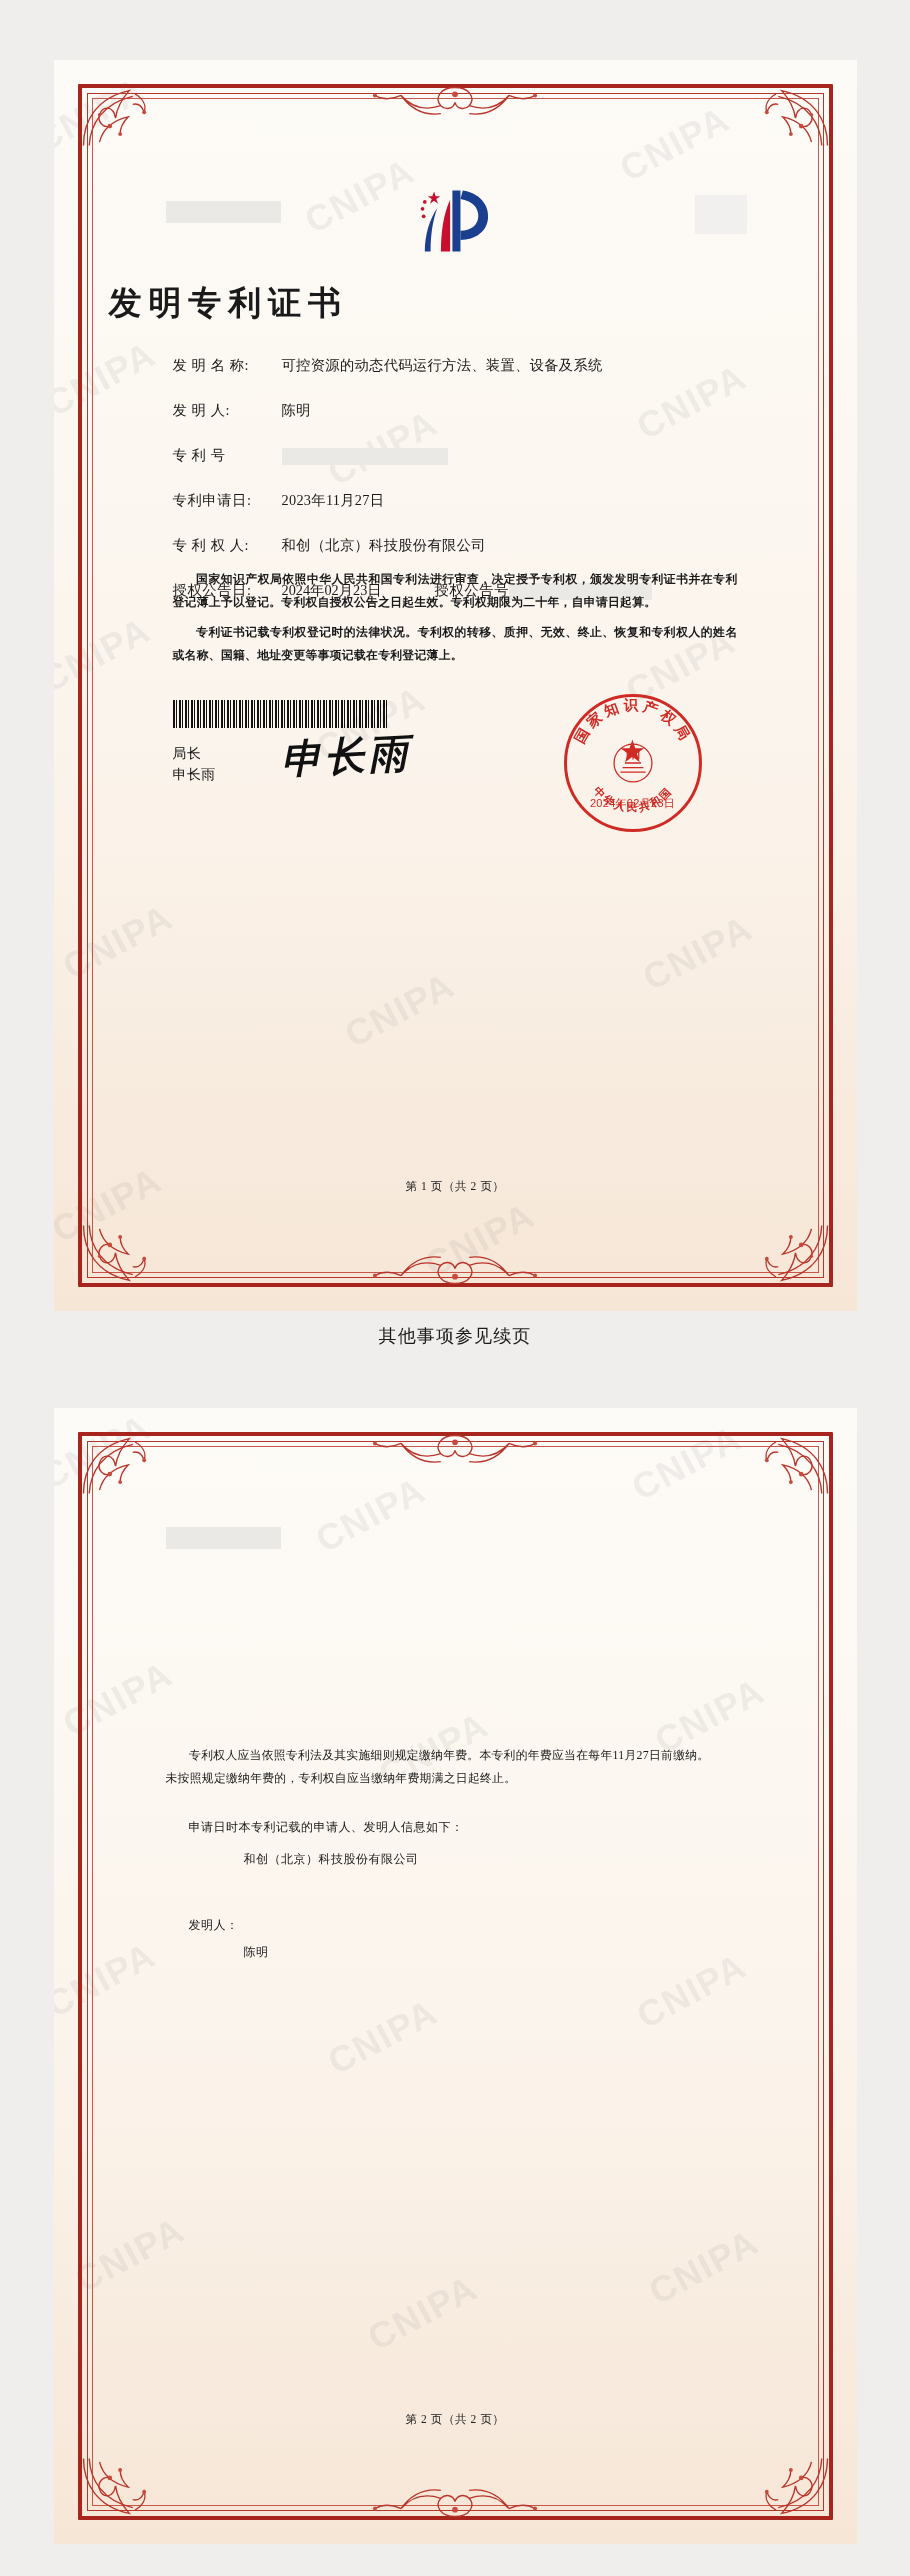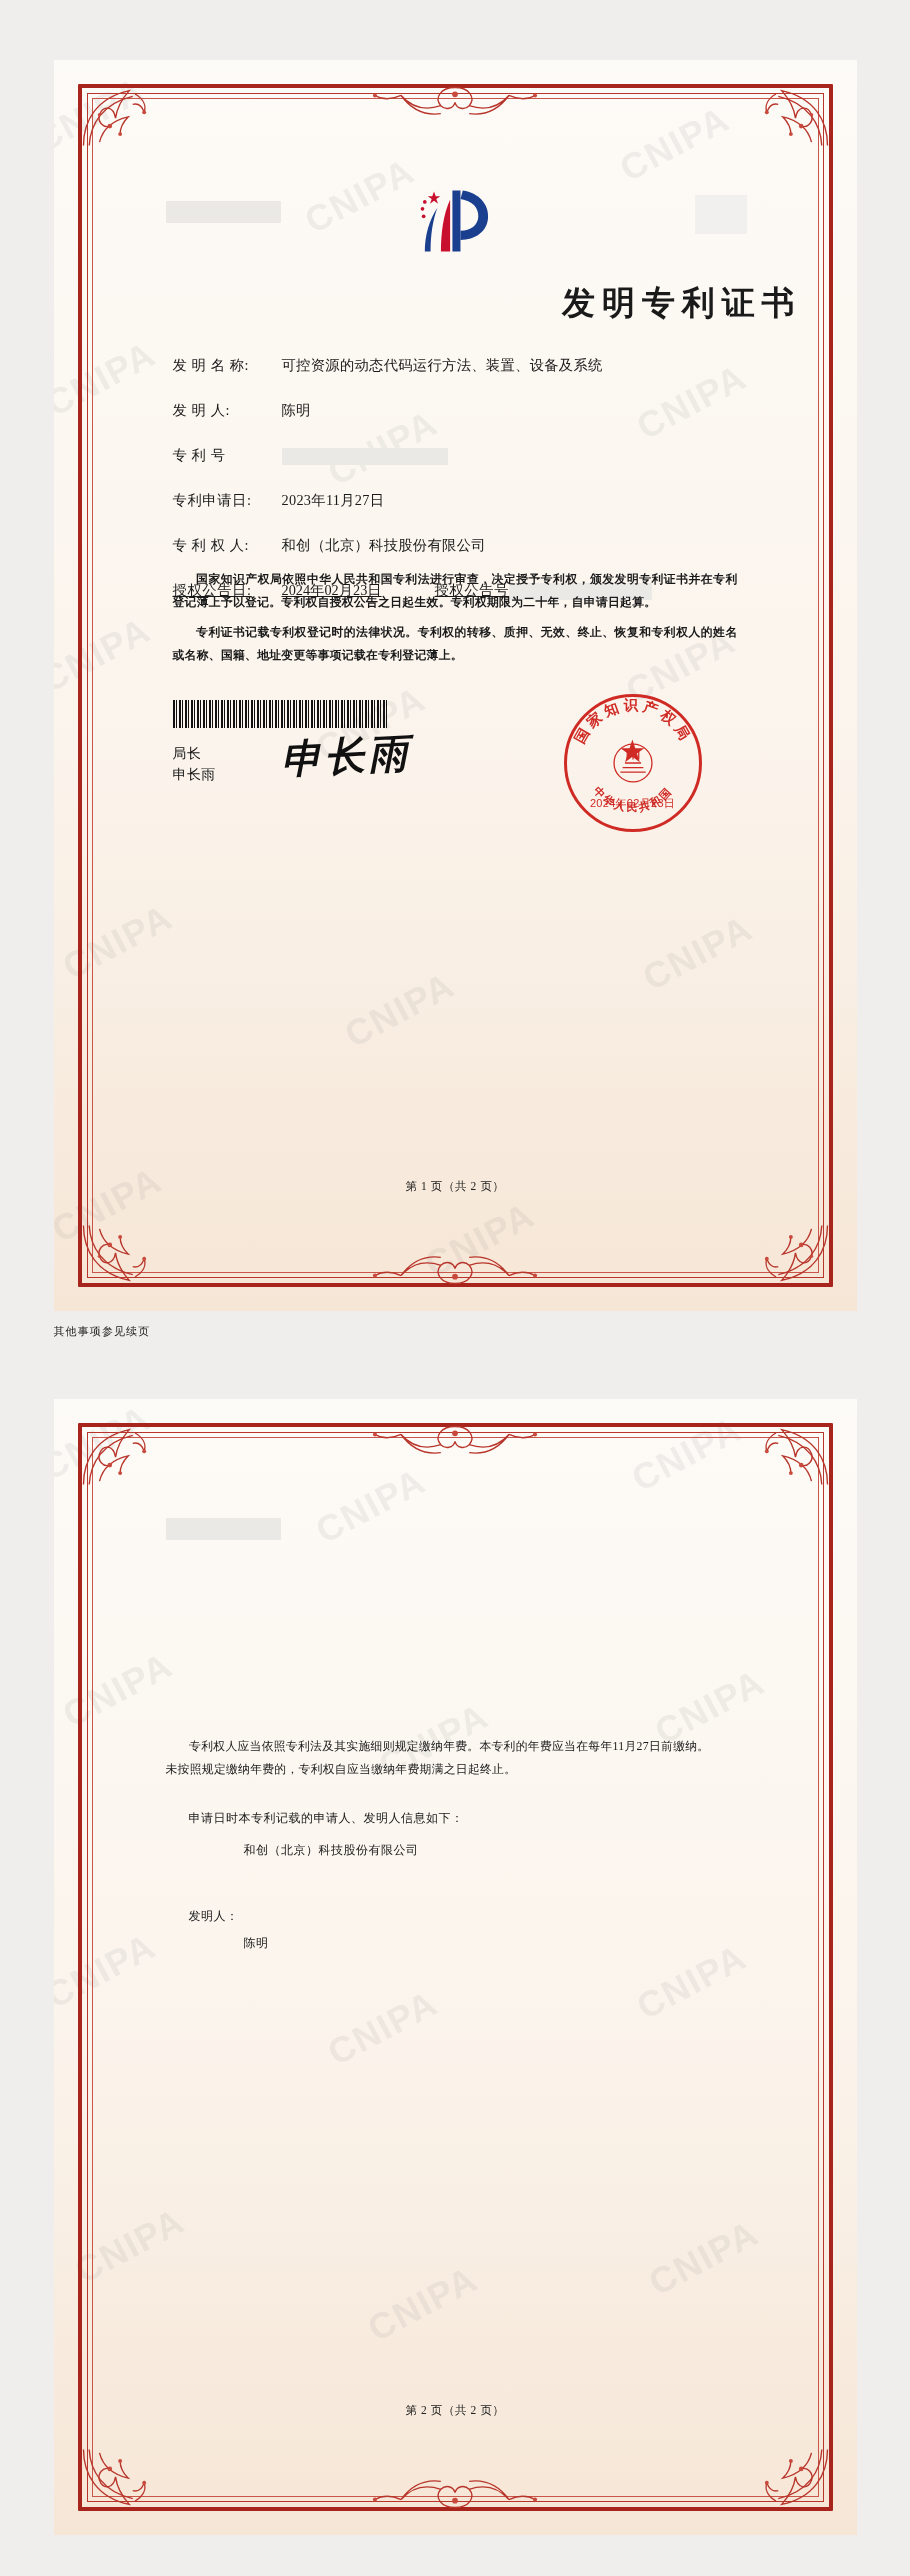--- a/index.html
+++ b/index.html
@@ -106,21 +106,21 @@
   .emblem {
     position: absolute;
     top: 72px; left: 50%;
     transform: translateX(-50%);
     width: 95px; height: 69px;
   }
 
   .cert-title {
     position: absolute;
     top: 166px; left: 0; right: 0;
-    text-align: right;
+    text-align: left;
     font-size: 33px;
     font-weight: 700;
     letter-spacing: 6.9px;
     color: #1a1a1a;
     font-family: "Liberation Serif", "DejaVu Serif", serif;
   }
 
   
   .fields {
     position: absolute;
@@ -140,21 +140,21 @@
     white-space: nowrap;
   }
   .field-value { flex: 1 1 auto; letter-spacing: 0.3px; }
   .field-value .masked {
     display: inline-block;
     background: #ebe9e6;
     width: 166px; height: 17px;
     vertical-align: middle;
     border-radius: 0.6px;
   }
-  .field-row.dual { margin-bottom: 30px; text-decoration: underline; }
+  .field-row.dual { margin-bottom: 30px; }
   .field-row.dual .col2-label {
     margin-left: 53px;
     white-space: nowrap;
     letter-spacing: 0.6px;
   }
   .field-row.dual .col2-value .masked {
     display: inline-block;
     background: #ebe9e6;
     width: 143px; height: 17px;
     vertical-align: middle;
@@ -243,22 +243,22 @@
     position: absolute;
     bottom: 62px; left: 0; right: 0;
     text-align: center;
     font-size: 11.5px;
     color: #222;
     letter-spacing: 0.6px;
   }
 
   .footnote {
     width: 803px;
-    text-align: left;
-    font-size: 11px;
+    text-align: center;
+    font-size: 18px;
     color: #1a1a1a;
     letter-spacing: 1.1px;
     margin-top: 12.6px;
   }
 
   
   .p2-redact {
     position: absolute;
     top: 64px; left: 57px;
     width: 115px; height: 22px;

